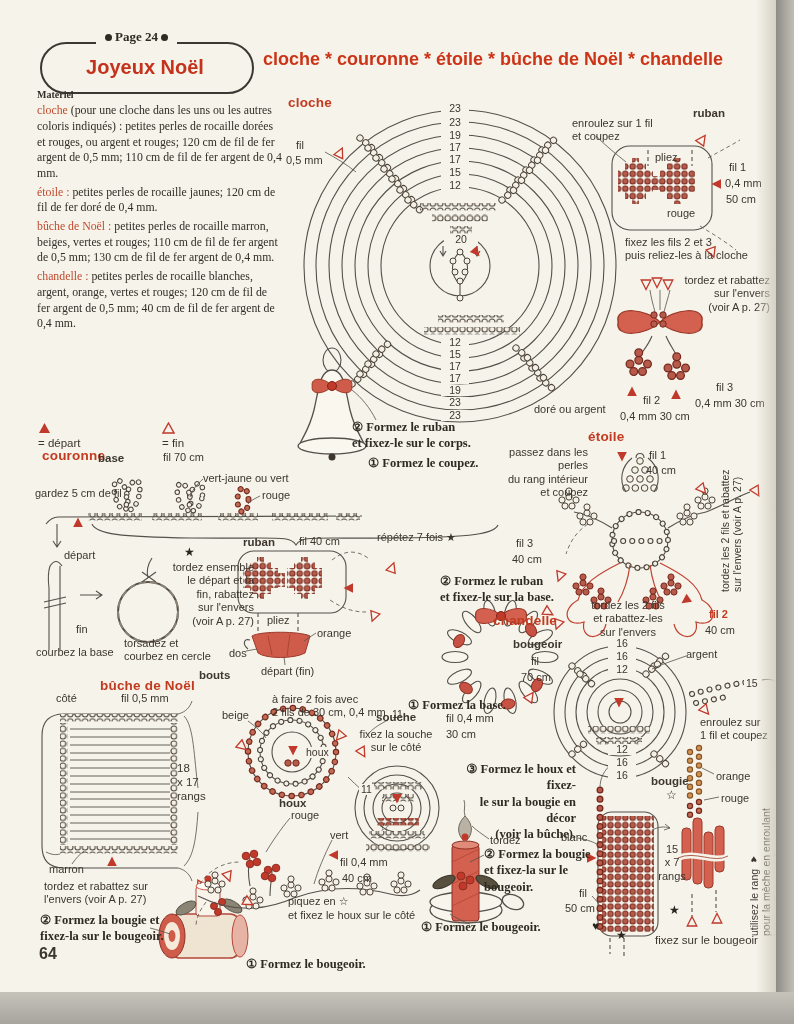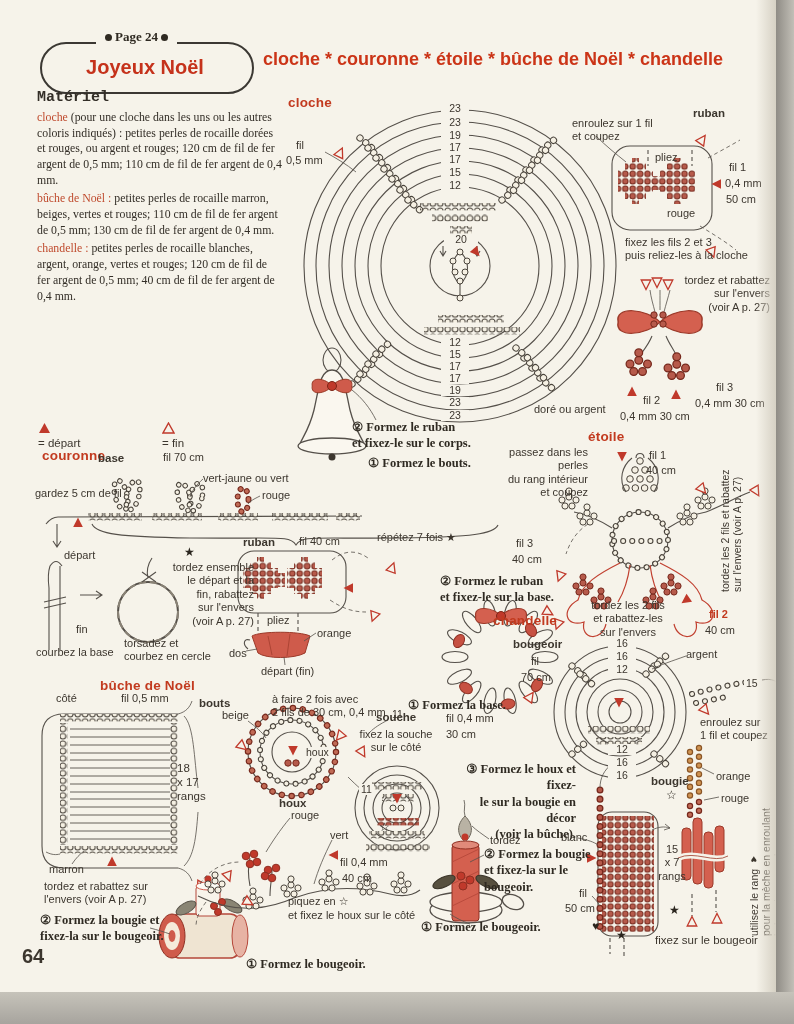--- a/index.html
+++ b/index.html
@@ -19,21 +19,21 @@
   #pill{position:absolute;left:40px;top:42px;width:210px;height:48px;border:2.4px solid #3b3833;border-radius:26px;}
   #pagetab{position:absolute;left:96px;top:29px;background:#f6f3ea;padding:0 6px;
            font:bold 13px "Liberation Serif",serif;color:#2f2a22;}
   .dot{display:inline-block;width:7px;height:7px;border-radius:50%;background:#2f2a22;vertical-align:middle;margin:0 3px 2px;}
   #title{position:absolute;left:40px;top:56px;width:210px;text-align:center;
          font:bold 20px "Liberation Sans",sans-serif;color:#c5321b;}
   #subtitle{position:absolute;left:263px;top:49px;font:bold 18px "Liberation Sans",sans-serif;color:#cb3417;}
   
   #materiel{position:absolute;left:37px;top:88px;width:246px;font-family:"Liberation Serif",serif;
             font-size:11.8px;line-height:1.33;color:#332e27;}
-  #materiel h3{margin:0 0 2px;font-size:15px;font-family:Liberation Mono, monospace;}
+  #materiel h3{margin:0 0 2px;font-size:10px;}
   #materiel p{margin:0 0 3px;}
   #materiel .term{color:#bf4a2d;}
   
   #edgeshade{position:absolute;left:756px;top:0;width:20px;height:1024px;
              background:linear-gradient(90deg,rgba(214,209,196,0),#d6d1c4);}
   #graystrip{position:absolute;left:776px;top:0;width:18px;height:1024px;
              background:linear-gradient(90deg,#8f8c85,#c2bfb7);}
   #bottomstrip{position:absolute;left:0;top:992px;width:794px;height:32px;
              background:linear-gradient(#c6c3ba,#a7a49e);}
   svg{position:absolute;left:0;top:0;}
@@ -485,20 +485,21 @@
   </svg>
 
   <div id="pill"></div>
   <div id="pagetab"><span class="dot"></span><span>Page 24</span><span class="dot"></span></div>
   <div id="subtitle">cloche * couronne * étoile * bûche de Noël * chandelle</div>
   <div id="title">Joyeux Noël</div>
 
   <div id="materiel">
     <h3>Matériel</h3>
     <p><span class="term">cloche</span> <span>(pour une cloche dans les uns ou les autres coloris indiqués) : petites perles de rocaille dorées et rouges, ou argent et rouges; 120 cm de fil de fer argent de 0,5 mm; 110 cm de fil de fer argent de 0,4 mm.</span></p>
+    <p><span class="term">étoile :</span> <span>petites perles de rocaille jaunes; 120 cm de fil de fer doré de 0,4 mm.</span></p>
     <p><span class="term">bûche de Noël :</span> <span>petites perles de rocaille marron, beiges, vertes et rouges; 110 cm de fil de fer argent de 0,5 mm; 130 cm de fil de fer argent de 0,4 mm.</span></p>
     <p><span class="term">chandelle :</span> <span>petites perles de rocaille blanches, argent, orange, vertes et rouges; 120 cm de fil de fer argent de 0,5 mm; 40 cm de fil de fer argent de 0,4 mm.</span></p>
   </div>
   <div class="L" style="left:38px;top:409px">
     <svg width="13" height="12" style="position:static;vertical-align:-2px">
         <path d="M6.5,1 L12,11 L1,11 Z" fill="#c0392b"></path>
       </svg>
     <span class="s12">= départ</span>
   </div>
   <div class="L" style="left:162px;top:409px">
@@ -522,21 +523,21 @@
   <div class="L num tc" style="left:441px;top:337px;width:24px">12</div>
   <div class="L num tc" style="left:441px;top:349px;width:24px">15</div>
   <div class="L num tc" style="left:441px;top:361px;width:24px">17</div>
   <div class="L num tc" style="left:441px;top:373px;width:24px">17</div>
   <div class="L num tc" style="left:441px;top:385px;width:24px">19</div>
   <div class="L num tc" style="left:441px;top:397px;width:24px">23</div>
   <div class="L num tc" style="left:441px;top:410px;width:24px">23</div>
   <div class="L" style="left:534px;top:403px">doré ou argent</div>
   <div class="L step" style="left:352px;top:419px">② Formez le ruban
 et fixez-le sur le corps.</div>
-  <div class="L step" style="left:368px;top:455px">① Formez le bouts.</div>
+  <div class="L step" style="left:368px;top:455px">① Formez le coupez.</div>
 
   <div class="L" style="left:572px;top:117px">enroulez sur 1 fil
 et coupez</div>
   <div class="L bold s12" style="left:693px;top:106px">ruban</div>
   <div class="L" style="left:655px;top:151px">pliez</div>
   <div class="L" style="left:667px;top:207px">rouge</div>
   <div class="L" style="left:729px;top:161px">fil  1</div>
   <div class="L" style="left:725px;top:177px">0,4 mm</div>
   <div class="L" style="left:726px;top:193px">50 cm</div>
   <div class="L" style="left:625px;top:236px">fixez les fils 2 et 3
@@ -597,22 +598,22 @@
   <div class="L" style="left:56px;top:692px">côté</div>
   <div class="L" style="left:121px;top:692px">fil  0,5 mm</div>
   <div class="L s12" style="left:177px;top:761px">18
 x 17
 rangs</div>
   <div class="L" style="left:49px;top:863px">marron</div>
   <div class="L" style="left:44px;top:880px">tordez et rabattez sur
 l'envers (voir A p. 27)</div>
   <div class="L step" style="left:40px;top:912px">② Formez la bougie et
 fixez-la sur le bougeoir.</div>
-  <div class="L bold" style="left:22px;top:944px;font-size:20px">64</div>
-  <div class="L bold s12" style="left:199px;top:696px">bouts</div>
+  <div class="L bold" style="left:39px;top:944px;font-size:16px">64</div>
+  <div class="L bold s12" style="left:199px;top:668px">bouts</div>
   <div class="L" style="left:272px;top:693px">à faire 2 fois avec
 2 fils de 30 cm, 0,4 mm</div>
   <div class="L" style="left:222px;top:709px">beige</div>
   <div class="L num" style="left:390px;top:709px">11</div>
   <div class="L num" style="left:359px;top:784px">11</div>
   <div class="L num" style="left:304px;top:747px">houx</div>
   <div class="L bold s12" style="left:376px;top:710px">souche</div>
   <div class="L tc" style="left:358px;top:728px;width:76px">fixez la souche
 sur le côté</div>
   <div class="L" style="left:446px;top:712px">fil  0,4 mm</div>

